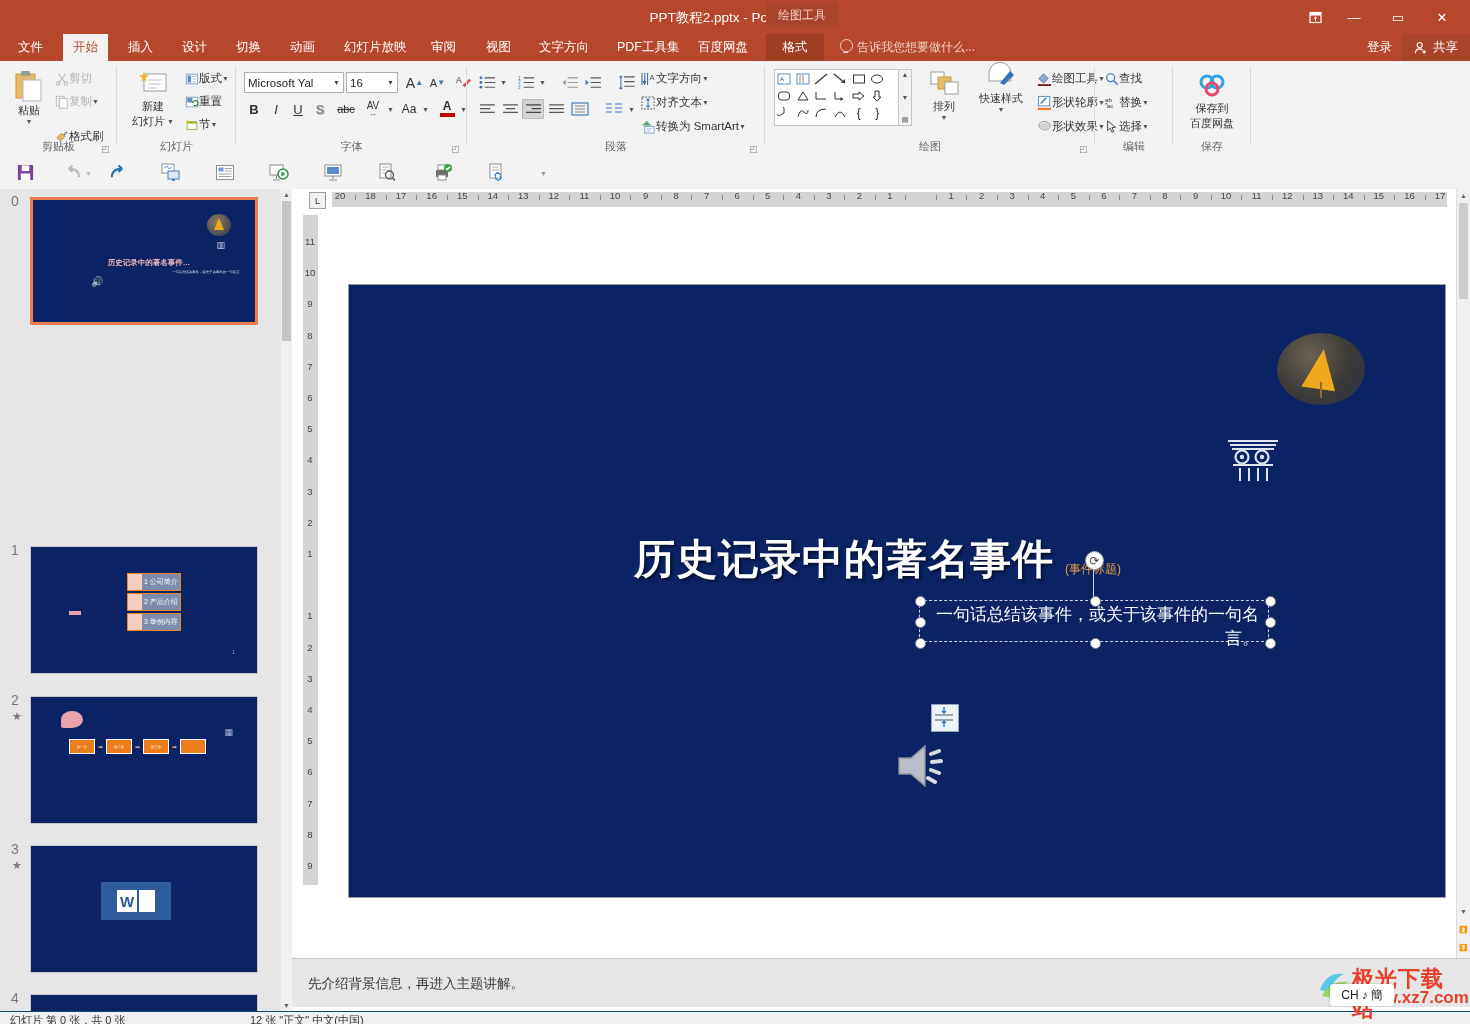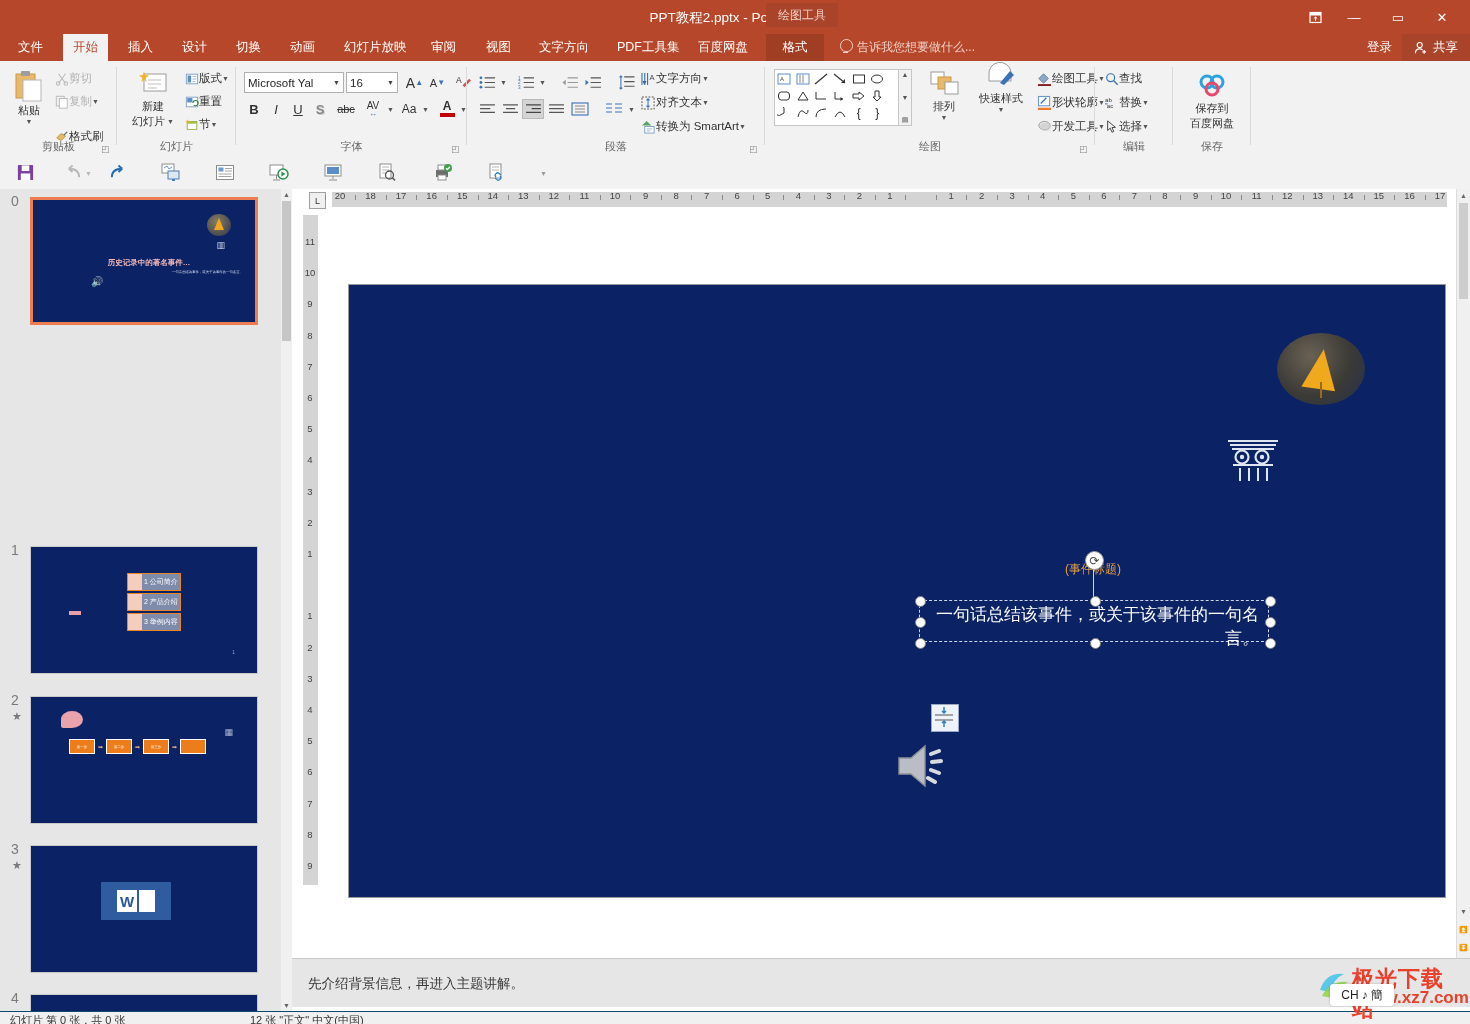--- a/index.html
+++ b/index.html
@@ -554,21 +554,21 @@
             <rect x="1" y="13.6" width="14" height="2.4" fill="#ed7d31"></rect>
           </svg>
         <span>形状轮廓</span>
         <span class="carat">▼</span>
       </div>
       <div class="smallbtn" style="left:272px;top:58px">
         <svg width="15" height="15" viewBox="0 0 16 16">
             <ellipse cx="8" cy="7" rx="6" ry="4.5" fill="#e6e6e6" stroke="#999"></ellipse>
             <ellipse cx="9" cy="8.4" rx="6" ry="4.5" fill="#c9c9c9" opacity=".6"></ellipse>
           </svg>
-        <span>开发工具</span>
+        <span>形状效果</span>
         <span class="carat">▼</span>
       </div>
 
       <div class="grp-label">绘图</div>
       <div class="dlg" style="bottom:2px;right:6px">◰</div>
       <div class="grp-div" style="right:0"></div>
     </div>
 
     <div class="grp" style="left:1095px;width:78px">
       <div class="smallbtn" style="left:10px;top:10px">
@@ -887,20 +887,21 @@
           <path d="M3 6 h50 M5 10 h46 M7 14 h42" stroke="#dfe6f2" stroke-width="2.2" fill="none"></path>
           <circle cx="17" cy="22" r="6.5" fill="none" stroke="#dfe6f2" stroke-width="2.2"></circle>
           <circle cx="17" cy="22" r="2.2" fill="#dfe6f2"></circle>
           <circle cx="37" cy="22" r="6.5" fill="none" stroke="#dfe6f2" stroke-width="2.2"></circle>
           <circle cx="37" cy="22" r="2.2" fill="#dfe6f2"></circle>
           <path d="M8 30 h40" stroke="#dfe6f2" stroke-width="2.2"></path>
           <path d="M15 33 v13 M24 33 v13 M33 33 v13 M42 33 v13" stroke="#dfe6f2" stroke-width="2"></path>
         </svg>
       </div>
 
+      <div class="slidetitle">历史记录中的著名事件</div>
       <div class="subcap">(事件标题)</div>
 
       <div class="spk">
         <svg width="58" height="52" viewBox="0 0 58 52">
           <path d="M4 18 L16 18 L30 6 L30 46 L16 34 L4 34 Z" fill="#b9bdc6" stroke="#8d919a" stroke-width="1.4"></path>
           <path d="M36 14 L44 11 M37 22 L46 21 M36 30 L44 33 M33 38 L40 42" stroke="#d7dae0" stroke-width="4" stroke-linecap="round"></path>
         </svg>
         <div class="spkcard">
           <svg width="24" height="24" viewBox="0 0 24 24">
               <path d="M3 10 h18 M3 15 h18" stroke="#555" stroke-width="1.2"></path>

